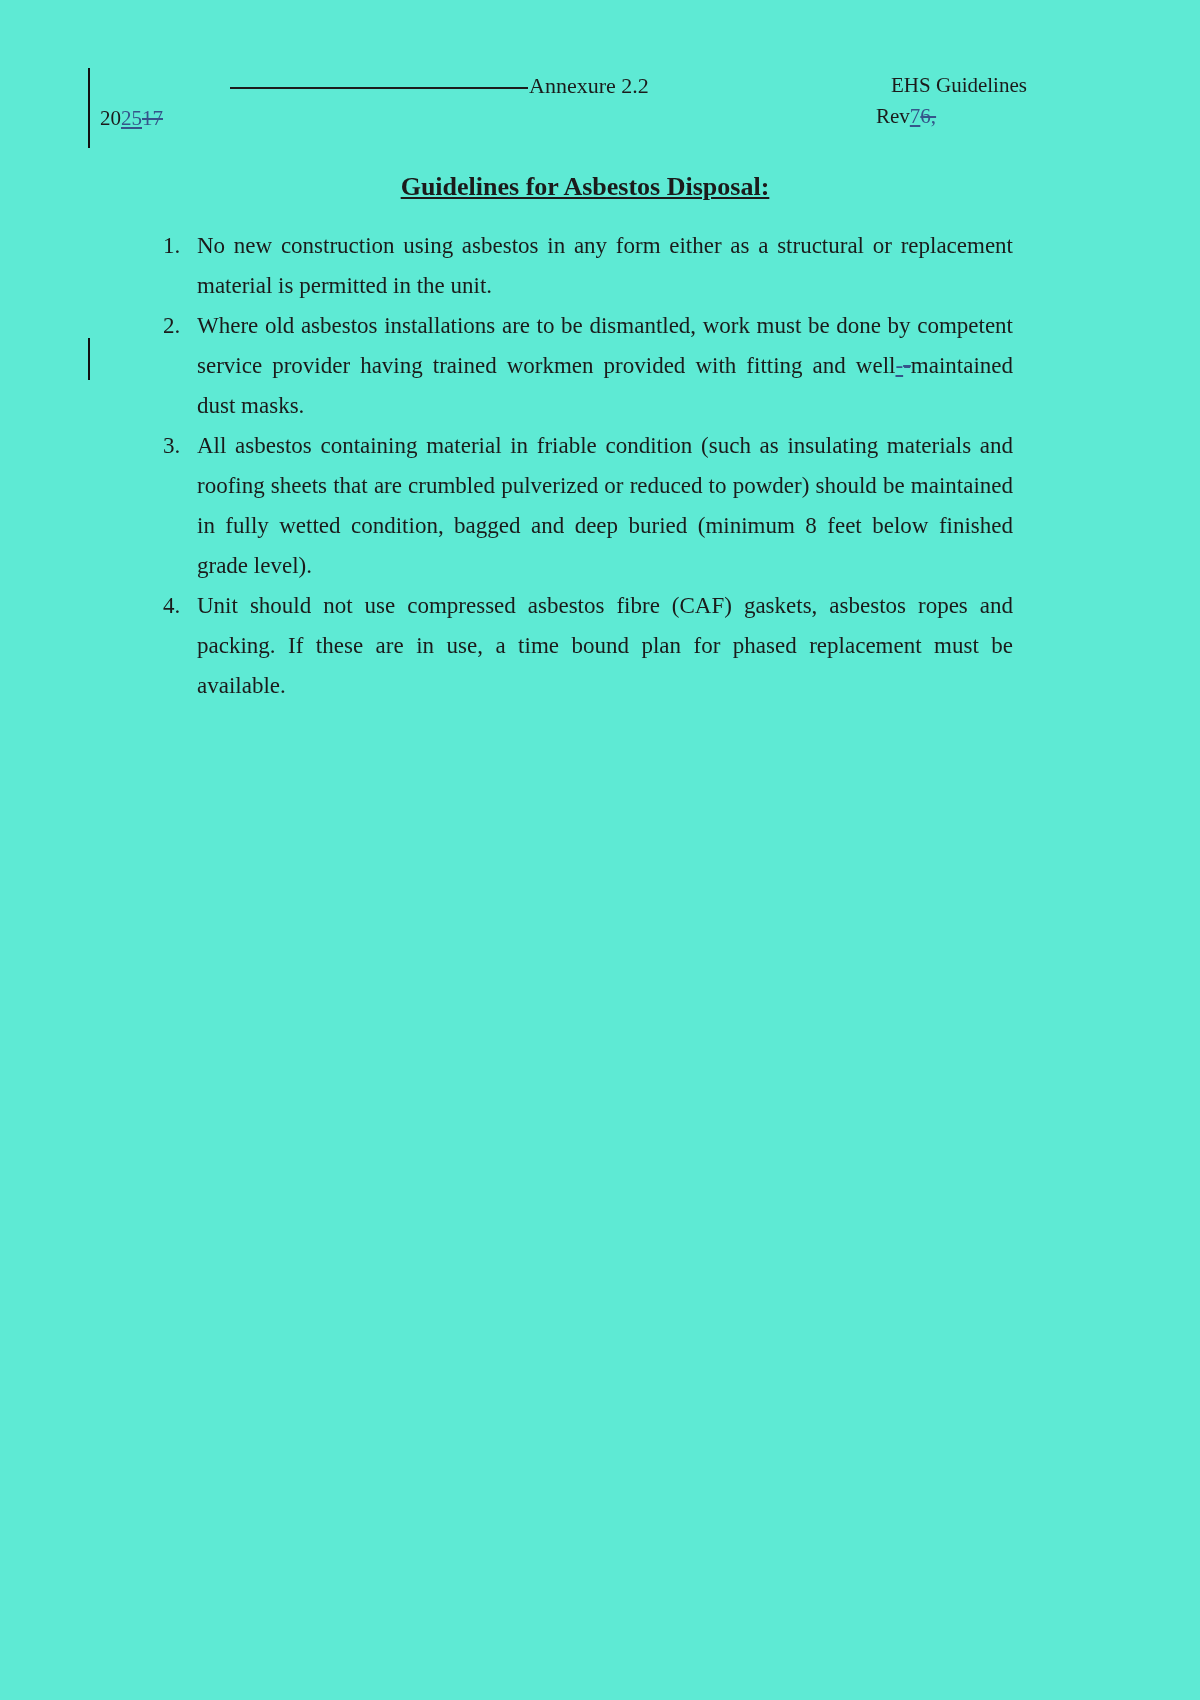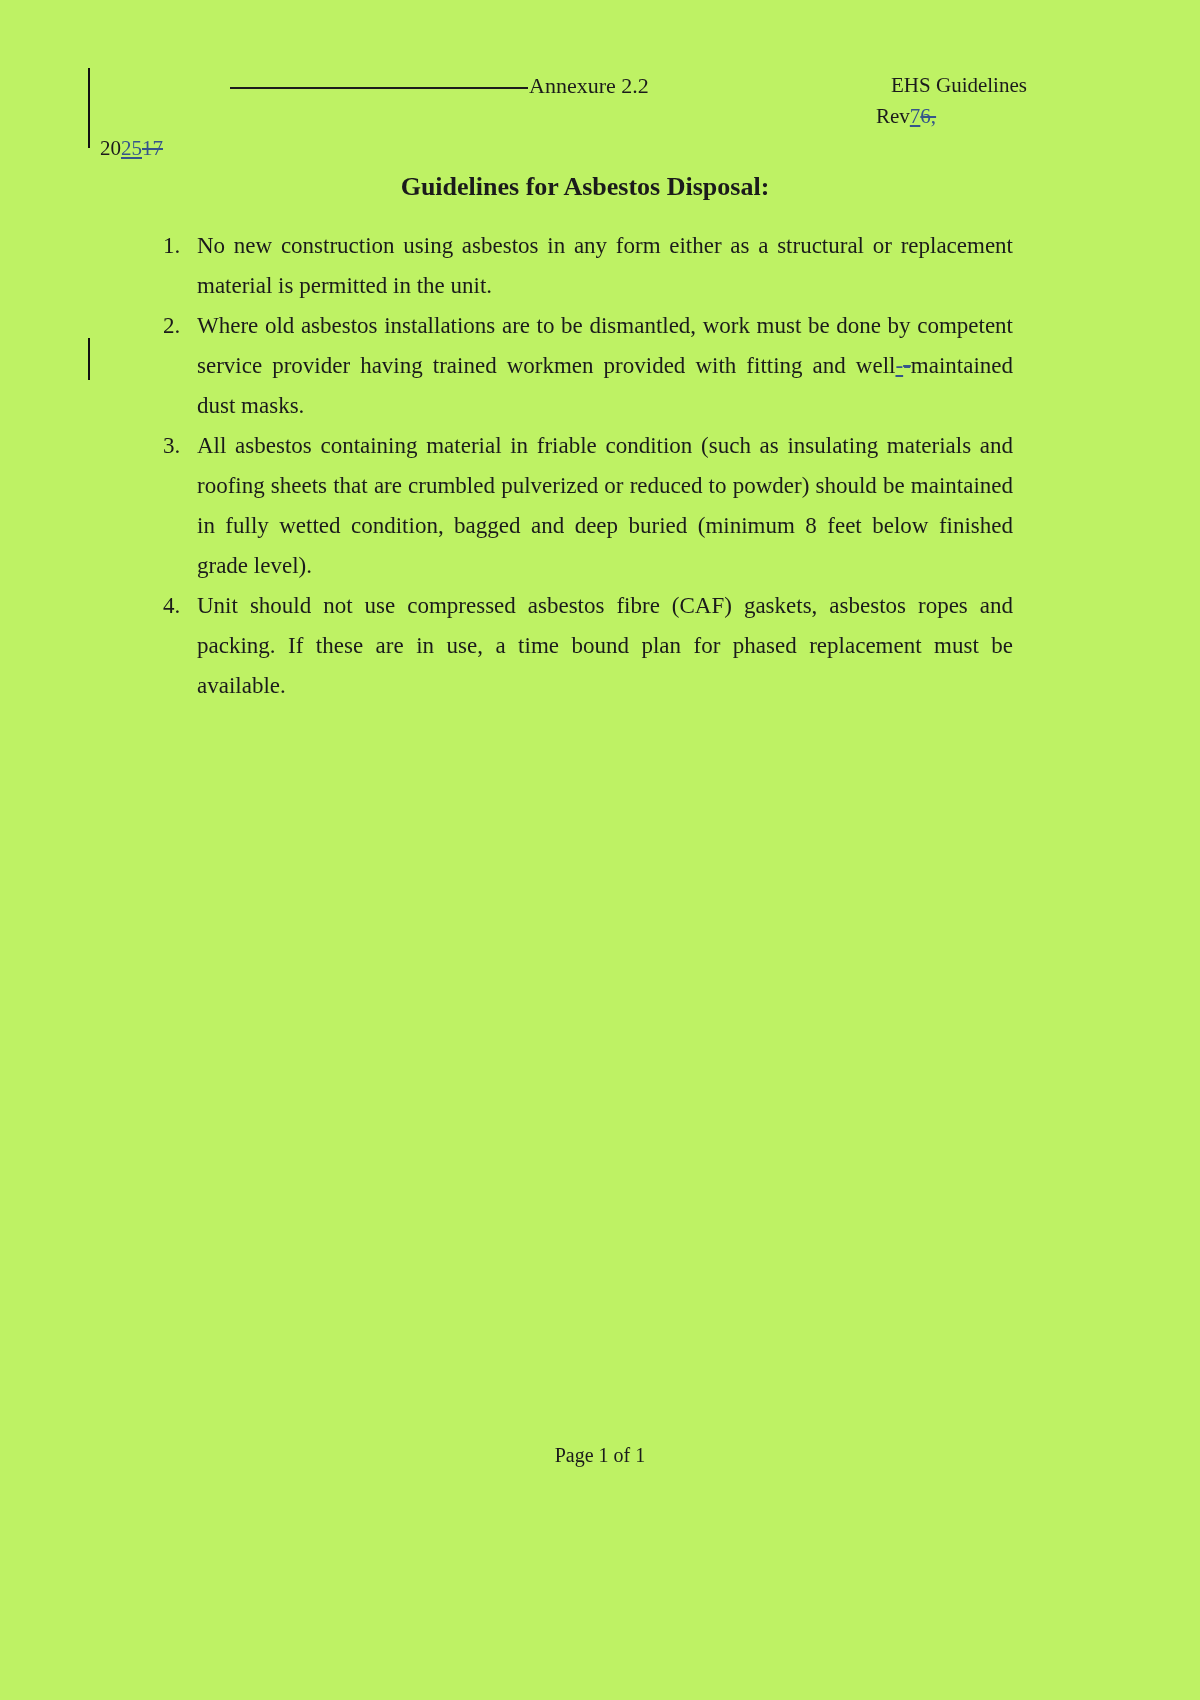--- a/index.html
+++ b/index.html
@@ -8,21 +8,21 @@
   }
   *{box-sizing:border-box;margin:0;padding:0;}
   html,body{background:#ffffff;}
   body{
     width:1200px;height:1700px;
     position:relative;
     font-family:"Liberation Serif","DejaVu Serif",serif;
     color:var(--ink);
     overflow:hidden;
   }
-  .page{position:absolute;inset:0;background:#bef264;}
+  .page{position:absolute;inset:0;background:#5eead4;}
 
   
   .changebar{position:absolute;left:88px;width:2px;background:#111;}
   .changebar-1{top:68px;height:80px;}
   .changebar-2{top:338px;height:42px;}
 
   
   .header-left{
     position:absolute;top:72px;left:230px;
     font-size:22px;line-height:28px;
@@ -37,33 +37,34 @@
   }
   .header-right{
     position:absolute;top:70px;right:136px;
     width:210px;
     font-size:21px;line-height:31px;
     text-align:left;
   }
   .ehs-line{text-align:center;}
   .rev-line{display:flex;justify-content:flex-start;padding:0 14px 0 22px;}
   .year-line{
-    position:absolute;top:136px;left:100px;
+    position:absolute;top:106px;left:100px;
     font-size:21px;
     font-family:Liberation Serif, serif;
   }
 
   .ins{color:var(--change);text-decoration:underline;}
   .del{color:var(--change);text-decoration:line-through;}
 
   
   .title{
     position:absolute;top:172px;left:160px;right:190px;
     text-align:center;
     font-size:26px;font-weight:bold;
+    text-decoration:underline;
   }
 
   
   .content{
     position:absolute;top:226px;left:163px;width:850px;
     font-size:23px;line-height:40px;
   }
   .item{display:flex;}
   .num{width:34px;flex-shrink:0;}
   .itext{flex:1;text-align:justify;}
@@ -109,15 +110,14 @@
     <div class="item">
       <span class="num">3.</span>
       <span class="itext">All asbestos containing material in friable condition (such as insulating materials and roofing sheets that are crumbled pulverized or reduced to powder) should be maintained in fully wetted condition, bagged and deep buried (minimum 8 feet below finished grade level).</span>
     </div>
     <div class="item">
       <span class="num">4.</span>
       <span class="itext">Unit should not use compressed asbestos fibre (CAF) gaskets, asbestos ropes and packing. If these are in use, a time bound plan for phased replacement must be available.</span>
     </div>
   </div>
 
-  <div class="footer">Page 1 of 1</div>
 
 </div>
 
 </body></html>

